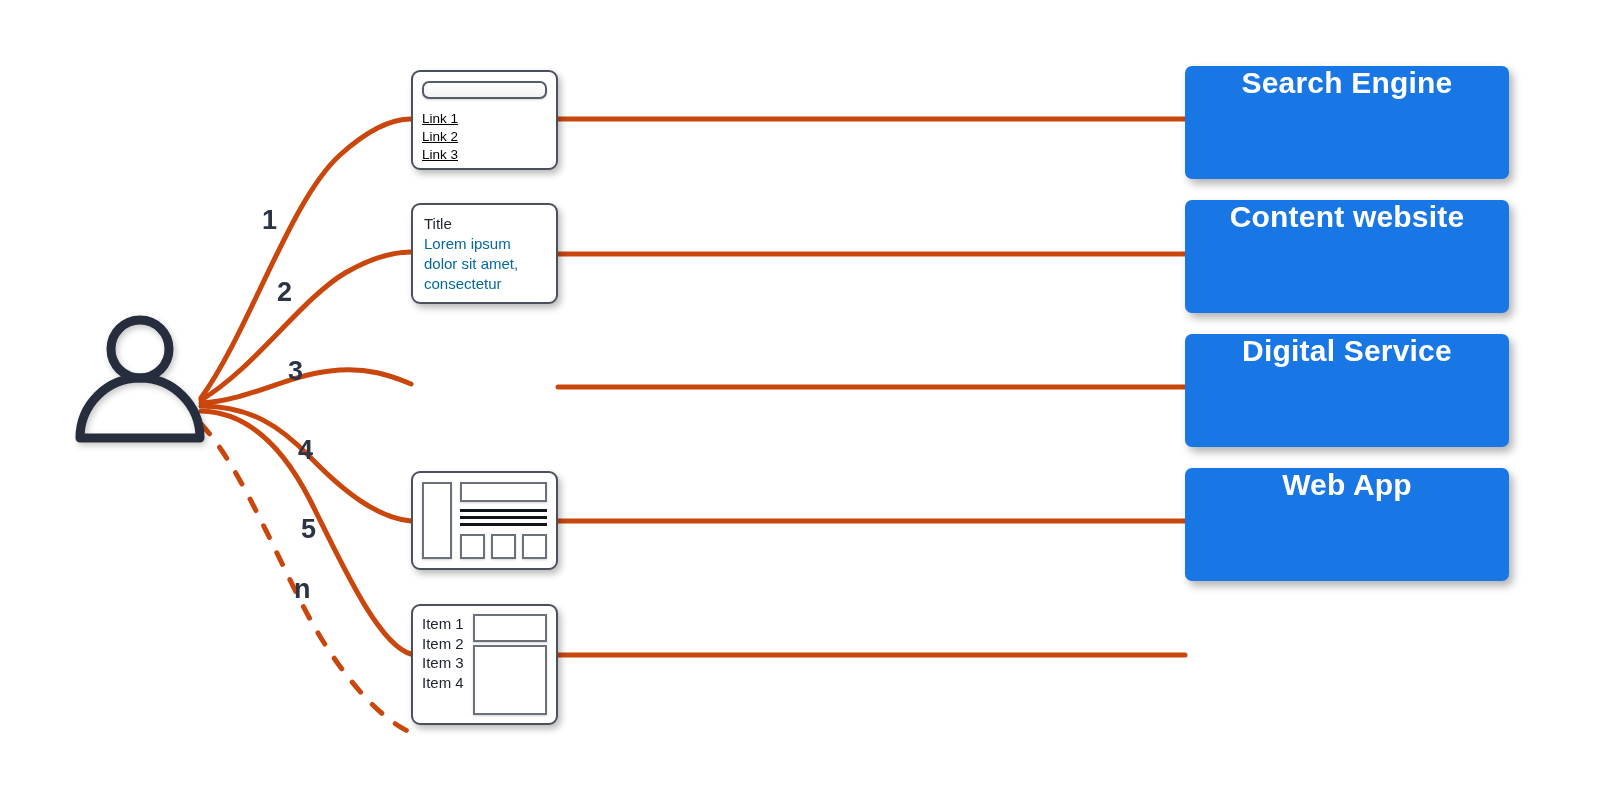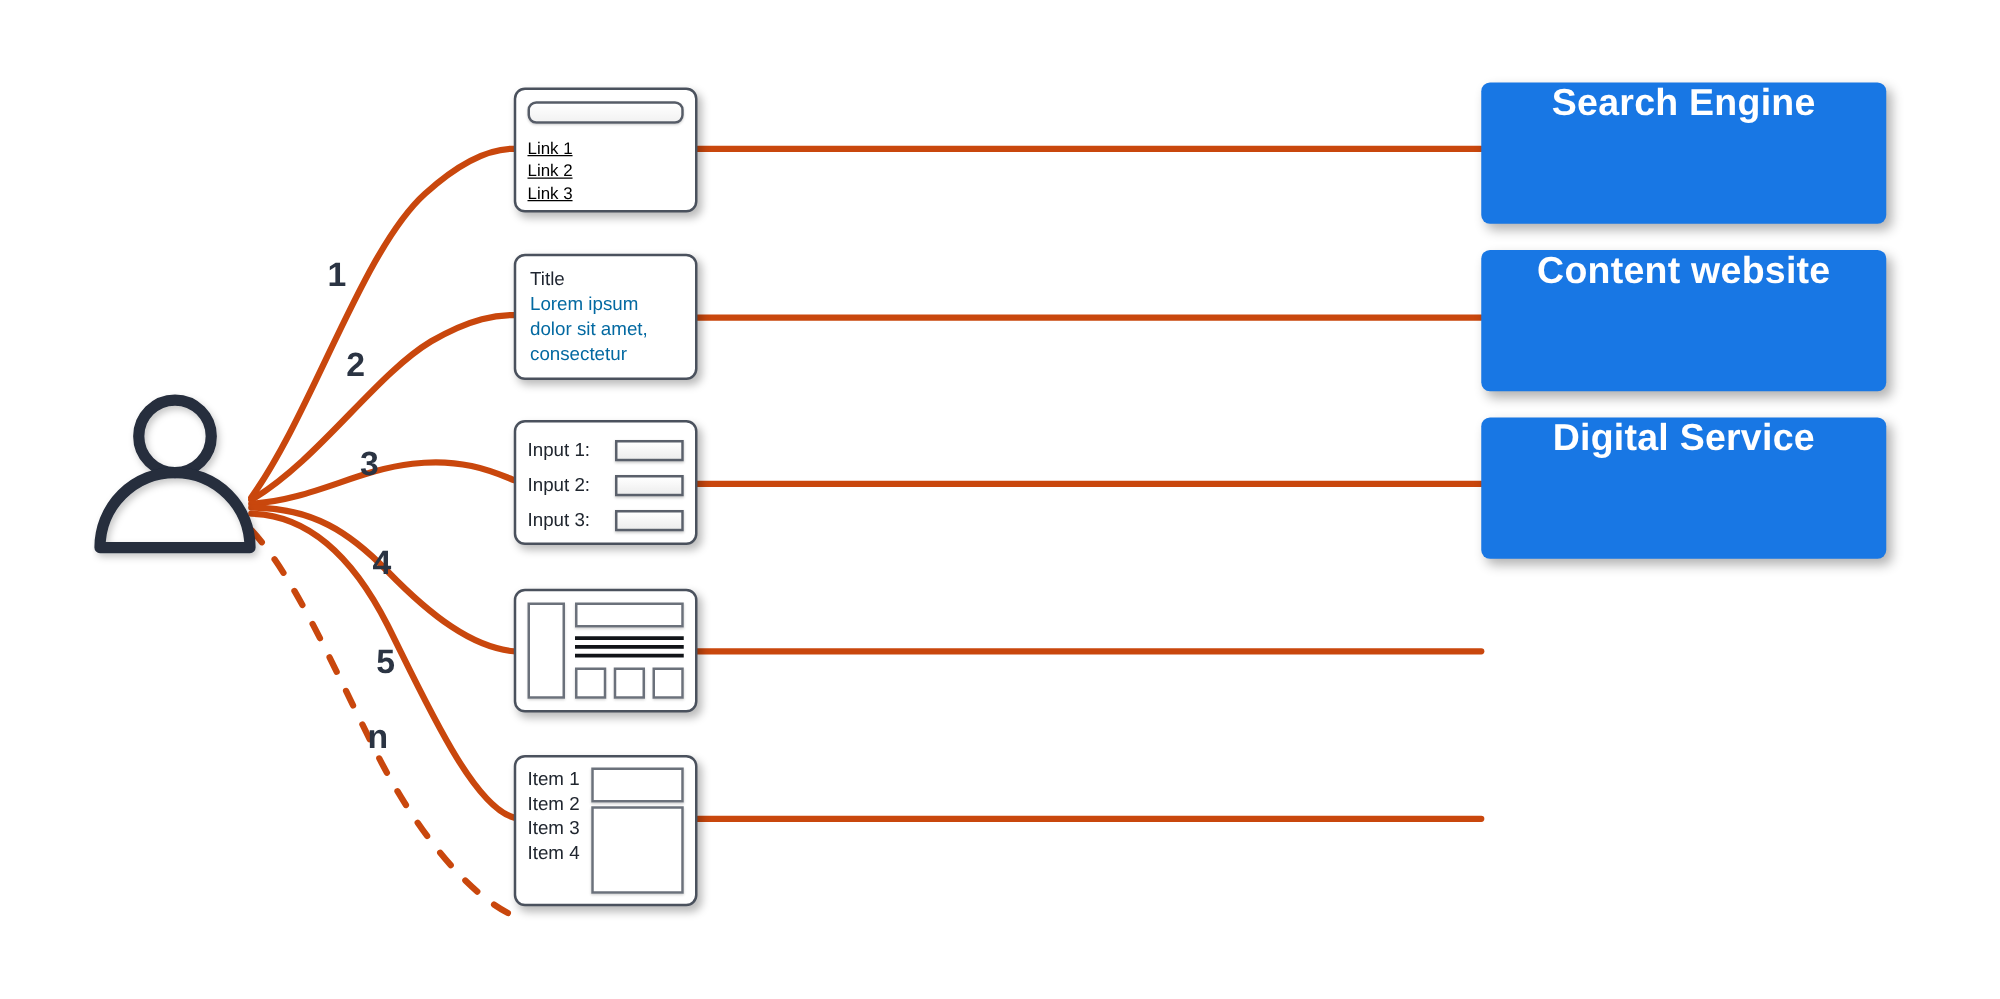--- a/index.html
+++ b/index.html
@@ -249,34 +249,20 @@
     </div>
   </div>
 
   <div class="mock mock-content">
     <div class="ttl">Title</div>
     <div class="body">Lorem ipsum</div>
     <div class="body">dolor sit amet,</div>
     <div class="body">consectetur</div>
   </div>
 
-  <div class="mock mock-form">
-    <div class="form-row">
-      <span class="lbl">Input 1:</span>
-      <span class="fld"></span>
-    </div>
-    <div class="form-row">
-      <span class="lbl">Input 2:</span>
-      <span class="fld"></span>
-    </div>
-    <div class="form-row">
-      <span class="lbl">Input 3:</span>
-      <span class="fld"></span>
-    </div>
-  </div>
 
   <div class="mock mock-webapp">
     <div class="wa-wrap">
       <div class="wa-side"></div>
       <div class="wa-main">
         <div class="wa-head"></div>
         <div class="wa-lines">
           <i></i>
           <i></i>
           <i></i>
@@ -307,14 +293,17 @@
 
   <div class="dest dest-1">
     <span>Search Engine</span>
   </div>
   <div class="dest dest-2">
     <span>Content website</span>
   </div>
   <div class="dest dest-3">
     <span>Digital Service</span>
   </div>
+  <div class="dest dest-4">
+    <span>Web App</span>
+  </div>
 
 </div>
 
 </body></html>

